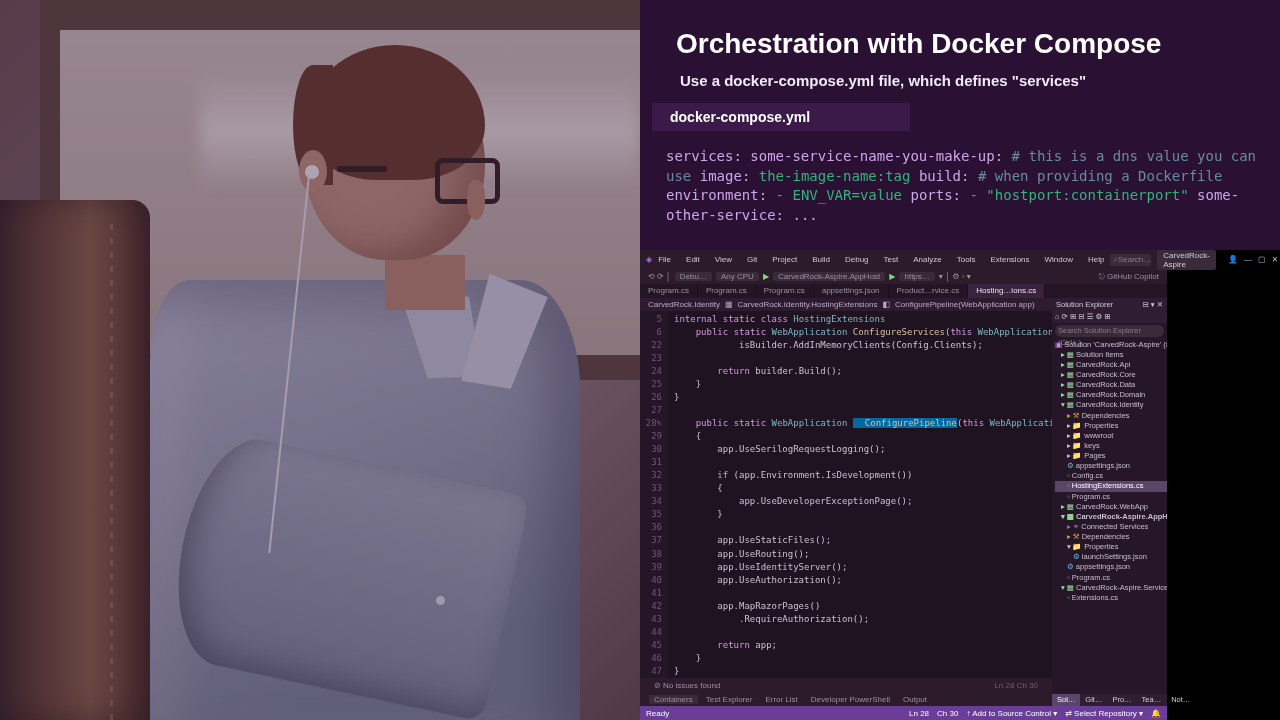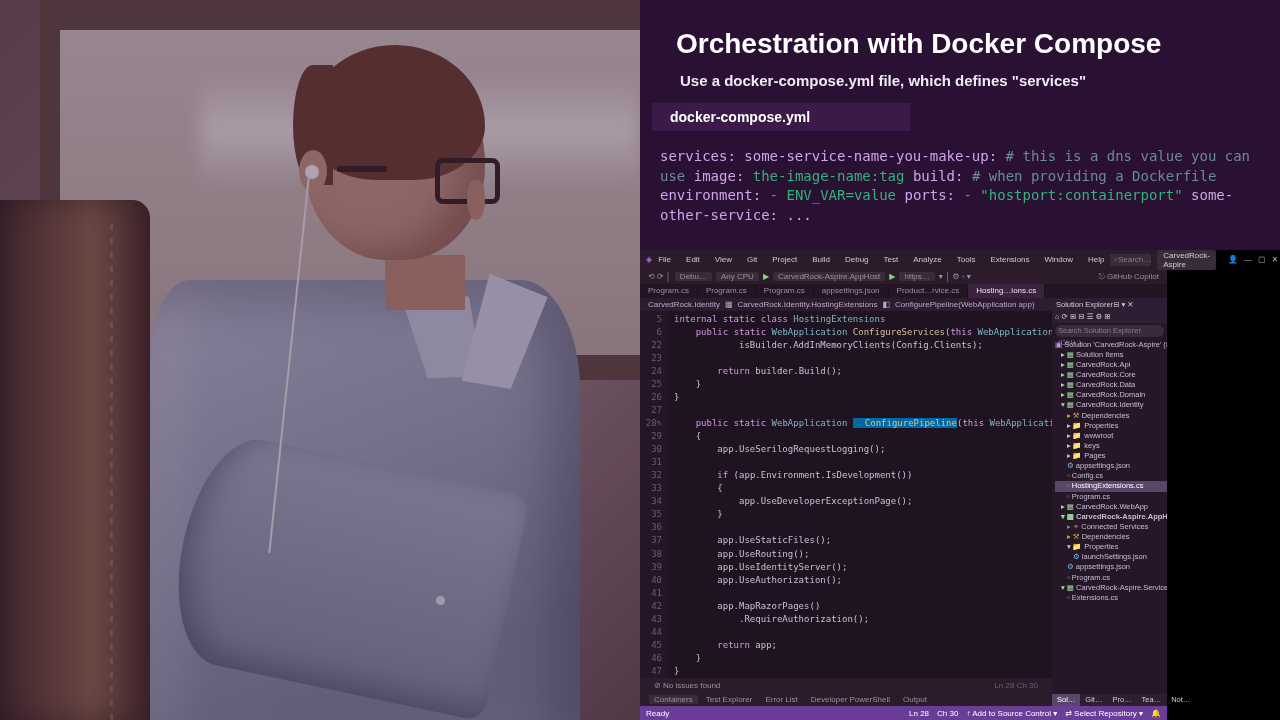--- a/index.html
+++ b/index.html
@@ -31,21 +31,21 @@
   .btn-cuff { position:absolute; bottom:115px; right:135px; width:9px; height:9px; background:#e9eef5; border-radius:50%; }
   .photo-tint { position:absolute; inset:0; background:rgba(54,23,60,.4); }
 
   .right { width:527px; height:720px; display:flex; flex-direction:column; background:#1d0d24; }
 
   
   .slide { width:640px; height:360px; background:#2a1134; color:#fff; position:relative; }
   .slide h1 { font-size:28px; font-weight:800; padding:28px 0 12px 36px; }
   .slide h2 { font-size:15px; font-weight:600; padding:0 0 14px 40px; color:#f1e9f6; }
   .file-tab { margin-left:12px; display:inline-block; background:#3b1a4a; padding:6px 100px 6px 18px; font-size:14px; font-weight:600; }
-  .yaml-block { background:#2a1134; font-family:Consolas,Menlo,monospace; font-size:14px; line-height:1.4; padding:16px 0 0 20px; color:#cfa4e8; }
+  .yaml-block { background:#2a1134; font-family:Consolas,Menlo,monospace; font-size:14px; line-height:1.4; padding:16px 0 0 26px; color:#cfa4e8; }
   .yaml-block .k { color:#cfa4e8; }
   .yaml-block .v { color:#34b27b; }
   .yaml-block .c { color:#6a8a9d; }
 
   
   .vs { flex:1; background:#201320; display:flex; flex-direction:column; font-size:8px; color:#d0cdd2; }
   .vs-titlebar { height:20px; display:flex; align-items:center; background:#2b1b2b; gap:6px; padding:0 6px; }
   .vs-titlebar .logo { color:#ba68f2; }
   .vs-titlebar .menu { display:flex; gap:15px; color:#cfc9d4; }
   .vs-titlebar .search { margin-left:auto; width:70px; height:12px; background:#3a2b3a; border-radius:2px; display:flex; align-items:center; padding-left:3px; color:#8a7c8d; }
@@ -68,21 +68,21 @@
   .code .ty { color:#7eb8c6; }
   .code .mn { color:#d2c29f; }
   .code .hl { background:#0369a1;padding-left:12px; }
   .bottom-tabs { height:14px; display:flex; align-items:center; background:#2b1b2b; gap:3px; padding:0 9px; color:#9c90a1; }
   .bottom-tabs span { padding:0 5px; }
   .bottom-tabs .act { background:#3a2b3a; }
   .statusbar { height:14px; background:#6a3d99; display:flex; align-items:center; color:#fff; padding:0 6px; gap:8px; }
   .statusbar .r { margin-left:auto; display:flex; gap:8px; }
 
   .solx { width:115px; background:#251728; display:flex; flex-direction:column; font-size:7.5px; }
-  .solx-hd { height:13px; display:flex; align-items:center; justify-content:flex-start; padding:0 4px; background:#2f1e33; }
+  .solx-hd { height:13px; display:flex; align-items:center; justify-content:space-between; padding:0 4px; background:#2f1e33; }
   .solx-sr { height:12px; background:#3a2b3a; margin:2px 3px; border-radius:6px; color:#8a7c8d; padding-left:3px; line-height:12px; }
   .tree { flex:1; overflow:hidden; padding:1px 0 0 3px; line-height:1.35; color:#c7bcd0; }
   .tree div { white-space:nowrap; overflow:hidden; text-overflow:clip; }
   .tree .i1{padding-left:6px}.tree .i2{padding-left:12px}.tree .i3{padding-left:18px}
   .tree .sel { background:#5a4668; color:#fff; }
   .tree .bold { font-weight:bold; }
   .tree .ic-sln::before{content:"▣ ";color:#c58be6}
   .tree .ic-prj::before{content:"▸ ▦ ";color:#9bdc9b}
   .tree .ic-prj-o::before{content:"▾ ▦ ";color:#9bdc9b}
   .tree .ic-fld::before{content:"▸ 📁 "}

